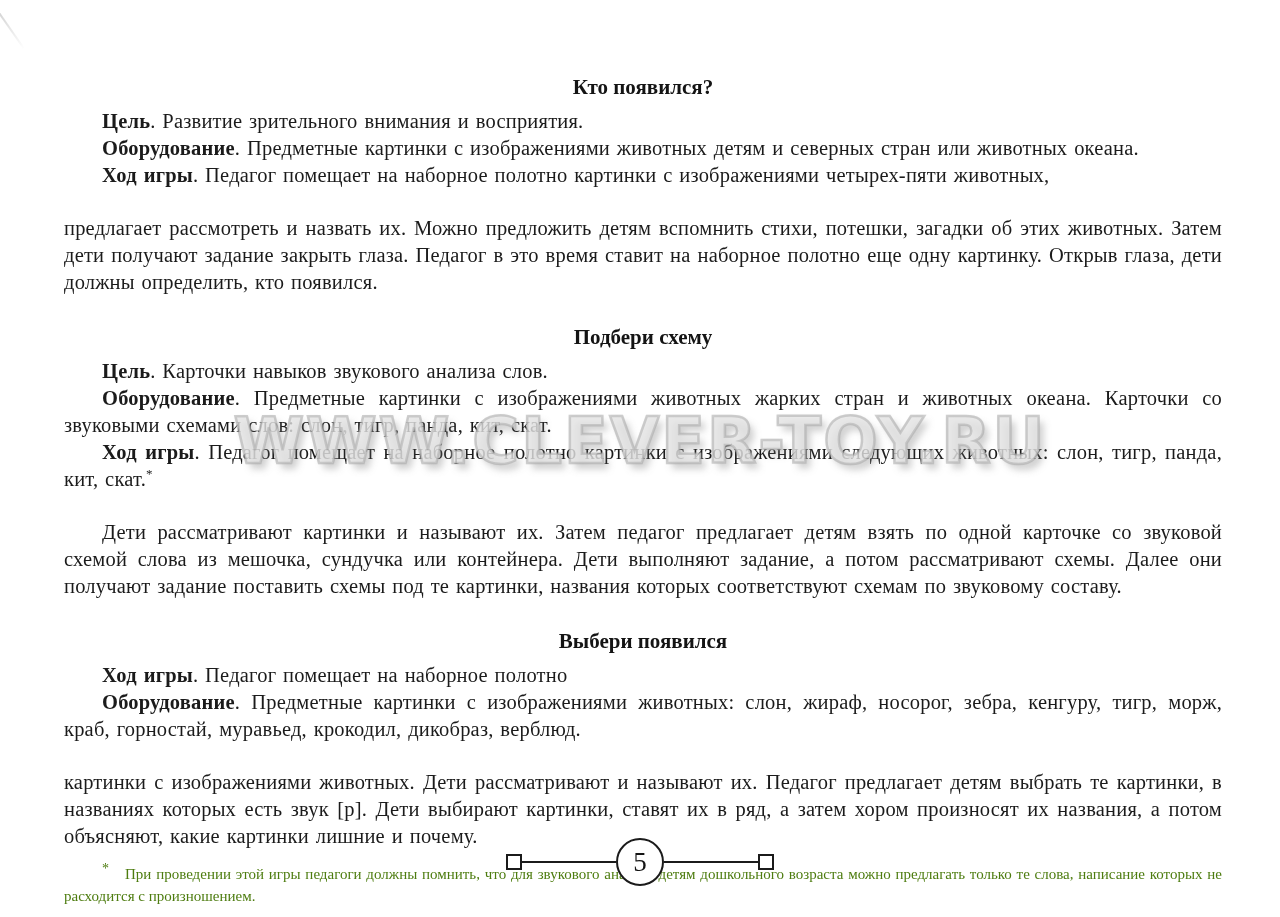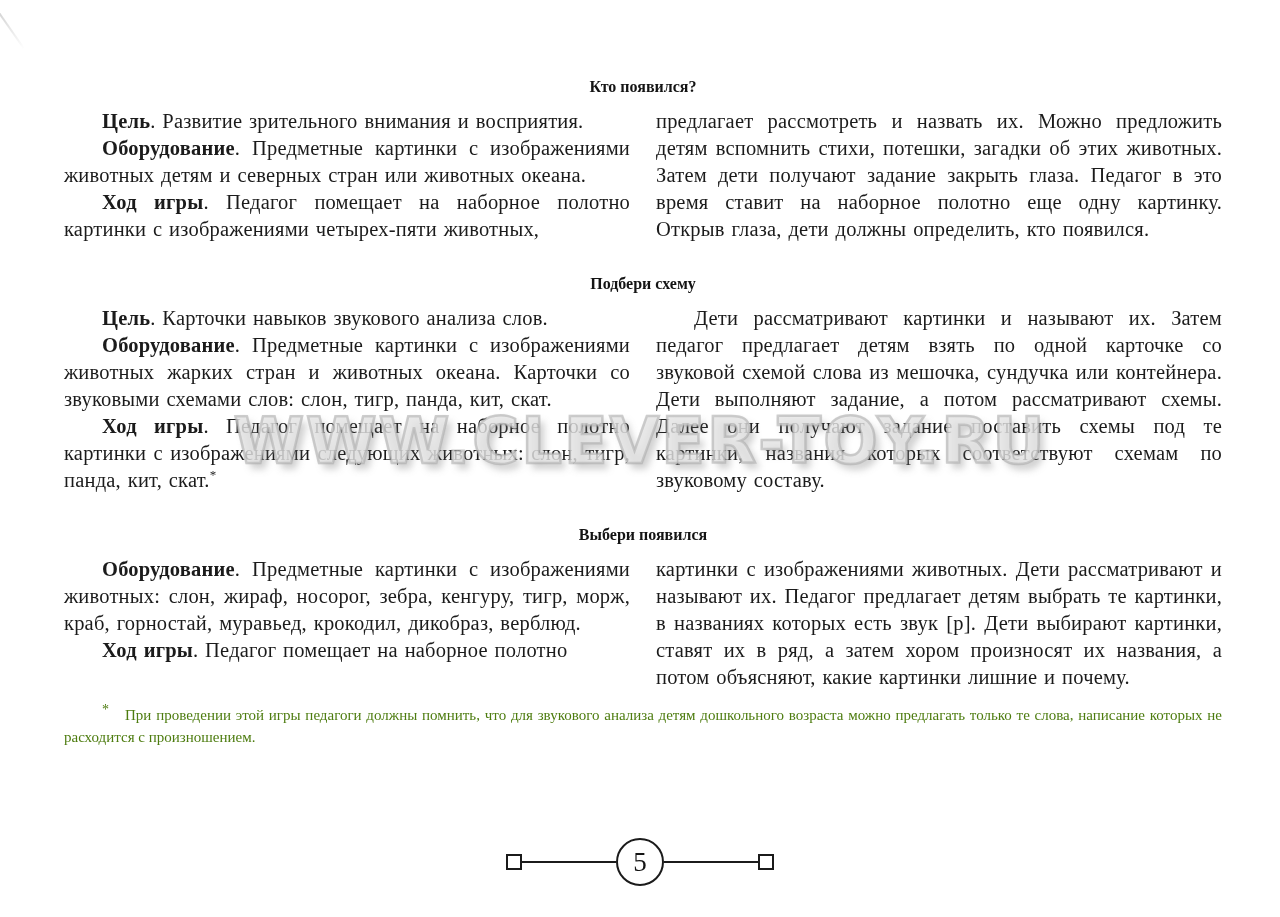--- a/index.html
+++ b/index.html
@@ -29,31 +29,32 @@
   .content {
     position: absolute;
     left: 64px;
     right: 58px;
     top: 0;
     padding-top: 74px;
   }
   .sec-title {
     margin: 0 0 8px 0;
     text-align: center;
-    font-size: 16px;
+    font-size: 21px;
     line-height: 26px;
     font-weight: bold;
     color: #141414;
   }
   section + section .sec-title {
     margin-top: 28px;
   }
   .cols {
     display: flex;
     gap: 26px;
+    flex-direction: column;
   }
   .col {
     flex: 1 1 0;
     min-width: 0;
     font-size: 20.5px;
     line-height: 27px;
     text-align: justify;
     letter-spacing: 0.2px;
     word-spacing: 1.5px;
   }
@@ -172,22 +173,22 @@
         <div class="col">
           <p>Дети рассматривают картинки и называют их. Затем педагог предлагает детям взять по одной карточке со звуковой схемой слова из мешочка, сундучка или контейнера. Дети выполняют задание, а потом рассматривают схемы. Далее они получают задание поставить схемы под те картинки, названия которых соответствуют схемам по звуковому составу.</p>
         </div>
       </div>
     </section>
 
     <section>
       <h2 class="sec-title">Выбери появился</h2>
       <div class="cols">
         <div class="col">
+          <p><span class="lead">Ход игры</span><span>. Педагог помещает на наборное полотно</span></p>
           <p><span class="lead">Оборудование</span><span>. Предметные картинки с изображениями животных: слон, жираф, носорог, зебра, кенгуру, тигр, морж, краб, горностай, муравьед, крокодил, дикобраз, верблюд.</span></p>
-          <p><span class="lead">Ход игры</span><span>. Педагог помещает на наборное полотно</span></p>
         </div>
         <div class="col">
           <p class="noindent">картинки с изображениями животных. Дети рассматривают и называют их. Педагог предлагает детям выбрать те картинки, в названиях которых есть звук [р]. Дети выбирают картинки, ставят их в ряд, а затем хором произносят их названия, а потом объясняют, какие картинки лишние и почему.</p>
         </div>
       </div>
     </section>
 
     <div class="footnote">
       <p><sup class="fn-marker">*</sup><span>При проведении этой игры педагоги должны помнить, что для звукового анализа детям дошкольного возраста можно предлагать только те слова, написание которых не расходится с произношением.</span></p>
     </div>

